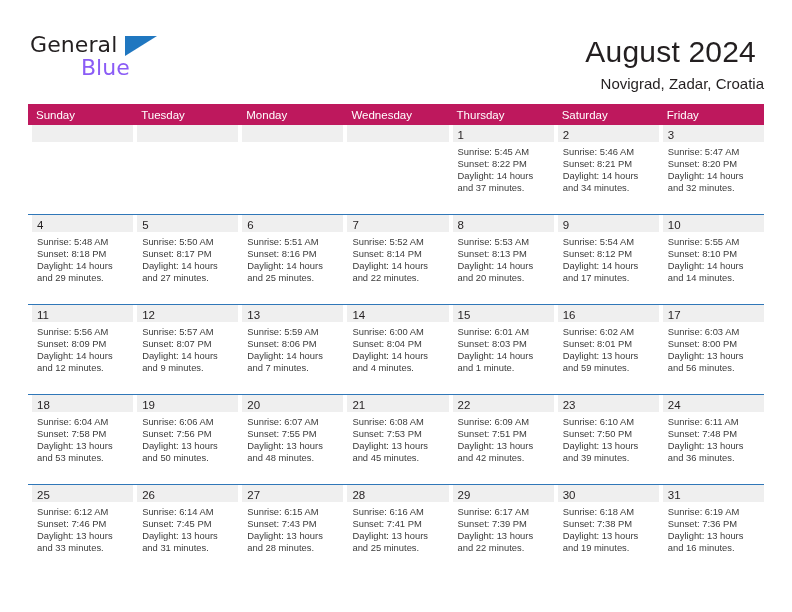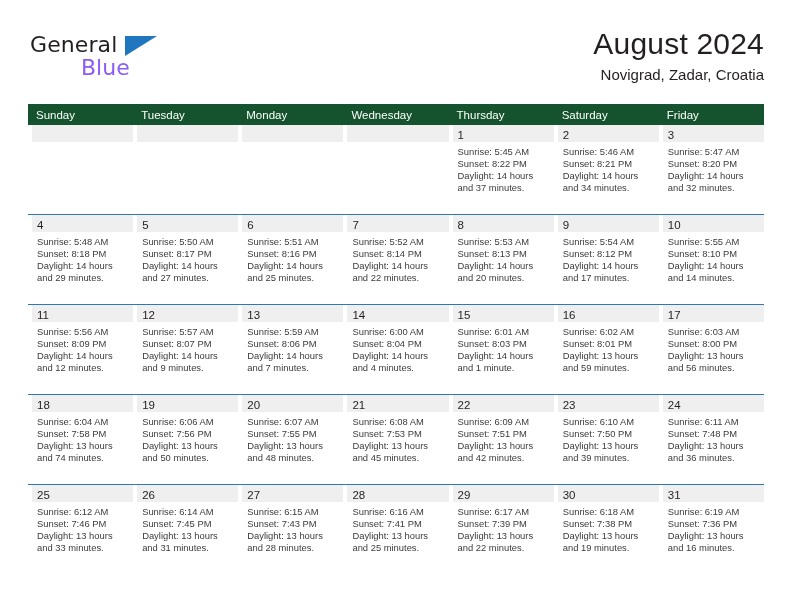--- a/index.html
+++ b/index.html
@@ -67,42 +67,42 @@
     position: absolute;
     right: 0;
     top: 0;
     text-align: right;
   }
   .cal-title {
     font-size: 30px;
     font-weight: normal;
     color: #231f20;
     line-height: 1.05;
-    margin: 0;
+    margin: 8px;
     letter-spacing: 0.2px;
   }
   .cal-subtitle {
     font-size: 15px;
     font-weight: normal;
     color: #231f20;
     margin: 7px 0 0 8px;
     line-height: 1.1;
   }
 
   
   .calendar {
     position: absolute;
     left: 28px;
     top: 104px;
     width: 736px;
   }
   .weekday-row {
     display: flex;
     width: 100%;
-    background: #14532d;
+    background: #be185d;
   }
   .weekday {
     flex: 1 1 0;
     box-sizing: border-box;
     padding: 5px 0 5px 8px;
     font-size: 11.5px;
     color: #ffffff;
     height: 21px;
     line-height: 12px;
     overflow: hidden;
@@ -352,21 +352,21 @@
             </div>
           </div>
         </div>
         <div class="week-row">
           <div class="day-cell">
             <div class="day-num-band"><span class="day-num">18</span></div>
             <div class="day-info">
               <div>Sunrise: 6:04 AM</div>
               <div>Sunset: 7:58 PM</div>
               <div>Daylight: 13 hours</div>
-              <div>and 74 minutes.</div>
+              <div>and 53 minutes.</div>
             </div>
           </div>
           <div class="day-cell">
             <div class="day-num-band"><span class="day-num">19</span></div>
             <div class="day-info">
               <div>Sunrise: 6:06 AM</div>
               <div>Sunset: 7:56 PM</div>
               <div>Daylight: 13 hours</div>
               <div>and 50 minutes.</div>
             </div>

